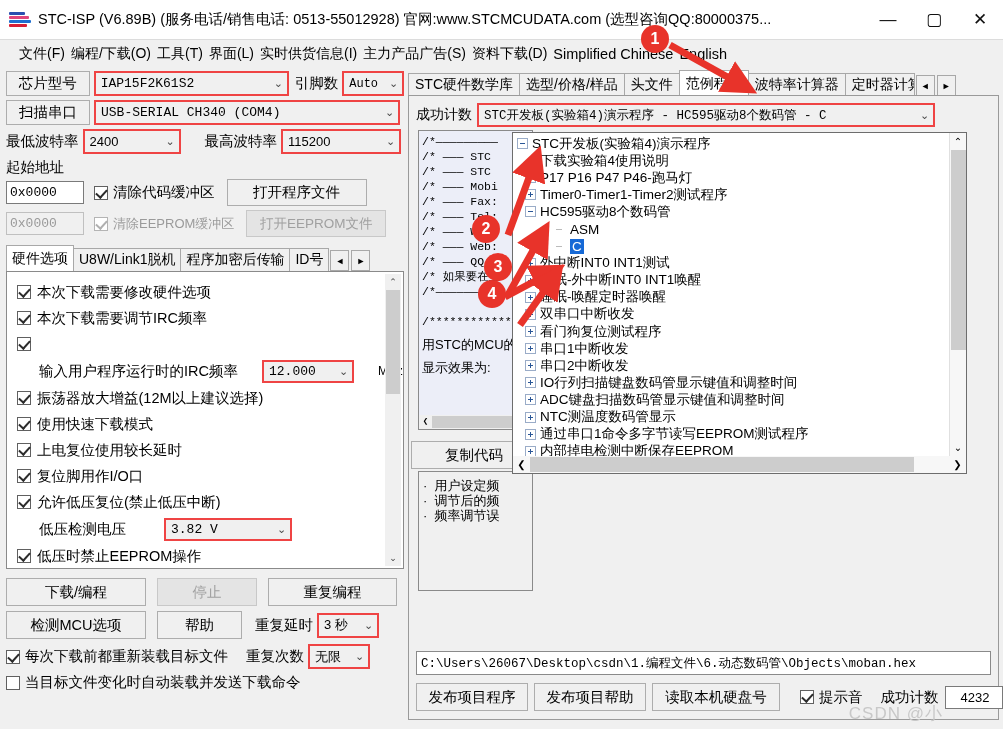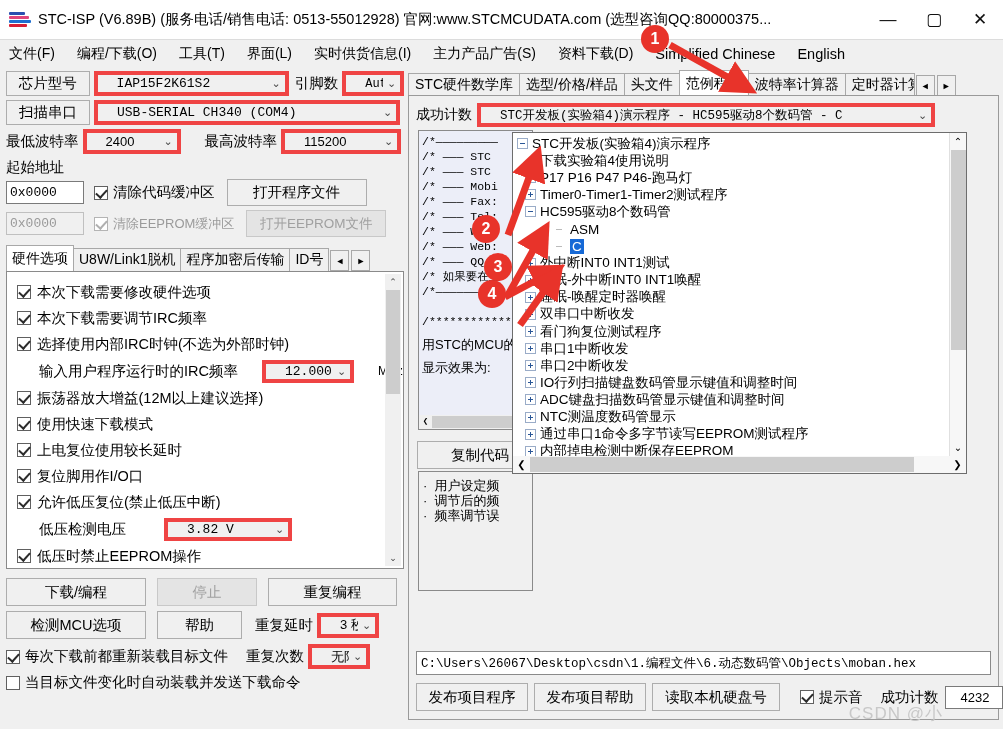--- a/index.html
+++ b/index.html
@@ -21,42 +21,42 @@
     border-bottom:1px solid #dcdcdc; position:relative;
   }
   #app-icon{ width:22px;height:20px;margin:0 7px 0 9px; position:relative; flex:none;}
   #app-icon i{ position:absolute; left:0; height:3px; border-radius:1px; display:block;}
   #title-text{ font-size:14.5px; white-space:nowrap; overflow:hidden; flex:1;}
   .winbtn{ width:46px;height:39px; display:flex;align-items:center;justify-content:center;
     font-size:17px; color:#111; flex:none; }
 
   
   #menubar{
-    height:27px; display:flex; align-items:center; padding-left:9px; gap:22px;
+    height:27px; display:flex; align-items:center; padding-left:19px; gap:6px;
     background:#f0f0f0; font-size:14px;
   }
   #menubar .mi{ white-space:nowrap; cursor:default; }
   .lang{ font-size:14.5px; }
 
   
   #main{ position:absolute; top:67px; left:0; width:1003px; height:662px; }
 
   
   #left{ position:absolute; left:6px; top:4px; width:398px; height:654px; }
 
   .row{ display:flex; align-items:center; margin-bottom:4px; }
   .btnlike{
     background:#f0f0f0; border:1px solid #adadad; height:25px;
     display:flex;align-items:center;justify-content:center; font-size:14.5px;
     padding:0 6px; white-space:nowrap;
   }
   .lbl{ font-size:14.5px; white-space:nowrap; }
   .combo{
-    height:25px; background:#f0f0f0; border:4px solid #ef4444;
-    display:flex; align-items:center; position:relative; padding-left:19px;
+    height:25px; background:#f0f0f0; border:2px solid #ef4444;
+    display:flex; align-items:center; position:relative; padding-left:5px;
     font-size:13px; white-space:nowrap; overflow:hidden;
   }
   .combo .cv{ flex:1; overflow:hidden; text-overflow:clip; white-space:nowrap; }
   .combo .arw{ width:17px; text-align:center; color:#4a4a4a; font-size:11px; flex:none;}
   .txtbox{
     height:23px;background:#fff;border:1px solid #7a7a7a;display:flex;align-items:center;
     padding-left:3px;font-size:13px;
   }
   .txtbox.dis{ background:#f0f0f0;border-color:#c0c0c0;color:#9a9a9a; }
 
@@ -114,21 +114,21 @@
 
   
   #codebox{
     position:absolute; left:9px; top:34px; width:115px; height:300px;
     background:#eceef8; border:1px solid #8a8a8a; overflow:hidden;
     font-family:"Liberation Mono","DejaVu Sans Mono",monospace; font-size:11.5px;
     line-height:15px; padding:3px 0 0 3px; white-space:nowrap; color:#000;
   }
   #codebox .hsb{ position:absolute; left:0; right:0; bottom:0; height:14px;
     background:#f0f0f0; display:flex; align-items:center; }
-  #copybtn{ position:absolute; left:8px; top:345px; width:108px;padding-left:18px; }
+  #copybtn{ position:absolute; left:2px; top:345px; width:108px;padding-left:18px; }
 
   #logbox{
     position:absolute; left:9px; top:375px; width:115px; height:120px;
     background:#f0f0f0; border:1px solid #8a8a8a; overflow:hidden;
     font-size:12px; line-height:15px; padding:6px 0 0 4px; white-space:nowrap;
   }
   #logbox .b{ font-size:13px; }
 
   
   #dropdown{
@@ -276,21 +276,20 @@
       <div class="opt">
         <span class="box on"></span>
         <span>本次下载需要修改硬件选项</span>
       </div>
       <div class="opt">
         <span class="box on"></span>
         <span>本次下载需要调节IRC频率</span>
       </div>
       <div class="opt">
         <span class="box on"></span>
-        <span>选择使用内部IRC时钟(不选为外部时钟)</span>
       </div>
       <div class="sub">
         <span>输入用户程序运行时的IRC频率</span>
         <span class="combo" style="width:92px;height:23px">
           <span class="cv mono">12.000</span>
           <span class="arw">⌄</span>
         </span>
         <span style="font-size:12px">MHz</span>
       </div>
       <div class="opt">

